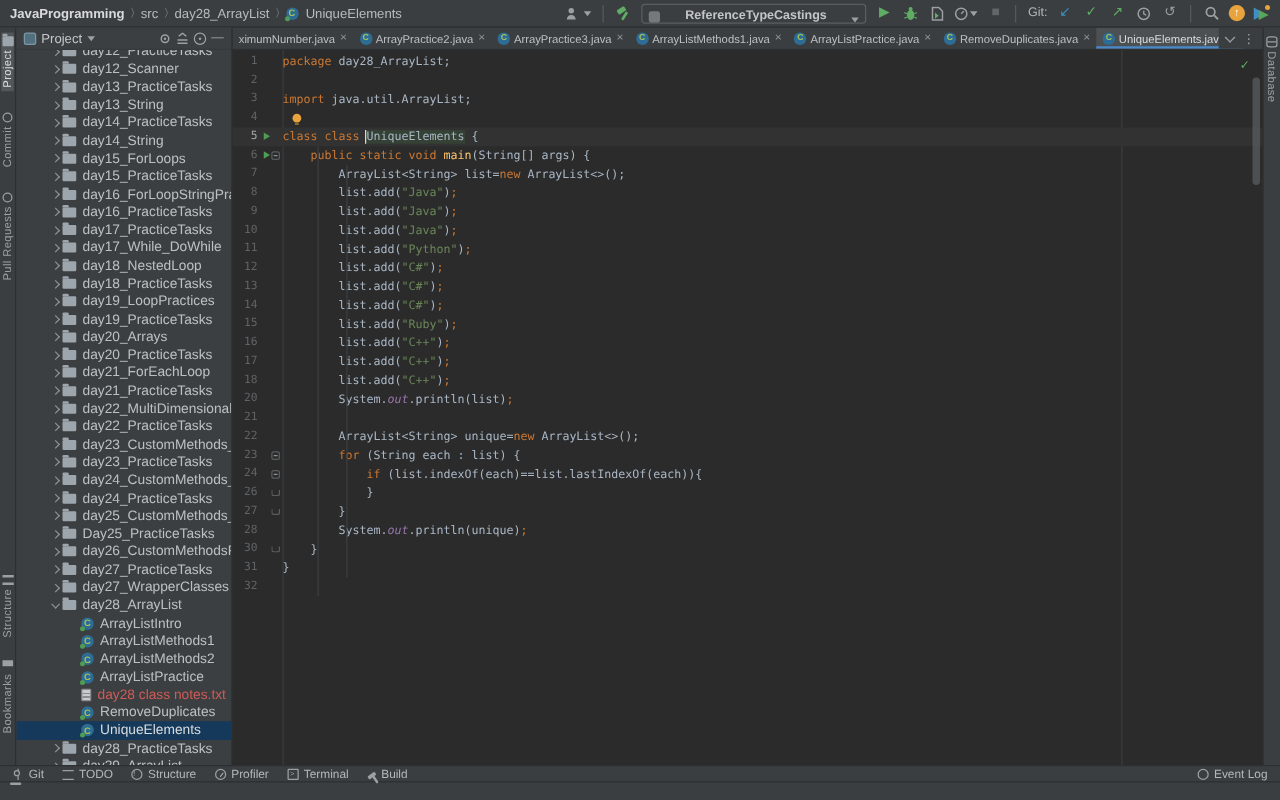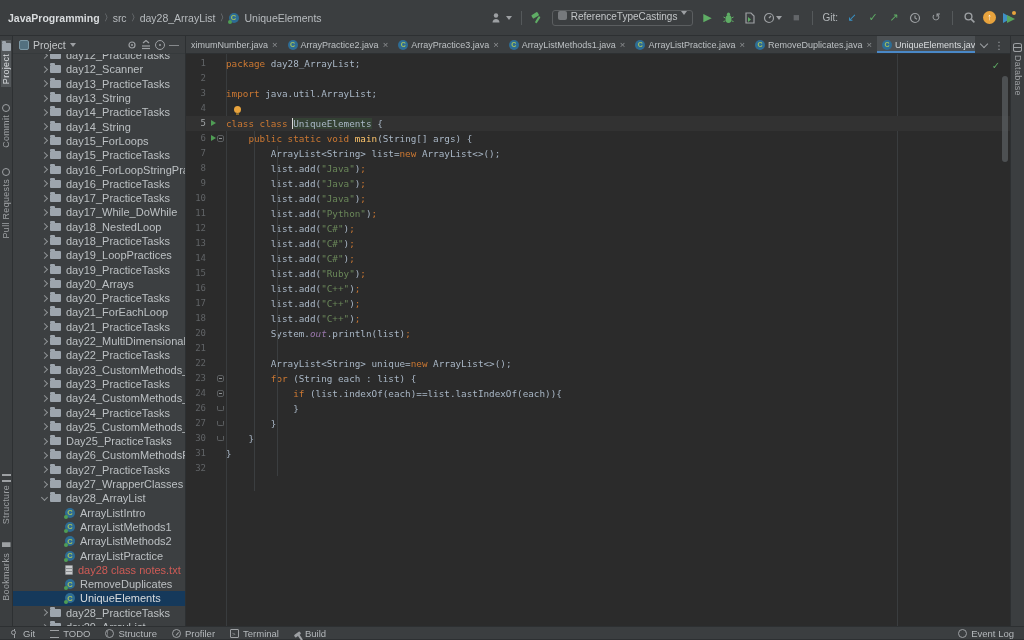--- a/index.html
+++ b/index.html
@@ -1,27 +1,27 @@
 <!DOCTYPE html>
 <html><head>
 <meta charset="utf-8">
 <style>
   *{box-sizing:border-box;margin:0;padding:0;}
   html,body{width:1024px;height:640px;overflow:hidden;}
   body{background:#2b2b2b;font-family:"Liberation Sans",sans-serif;color:#bcc0c3;}
   
-  .titlebar{height:36px;background:#3b3e40;border-bottom:1px solid #2d3032;display:flex;align-items:center;padding:0 8px;font-size:10.5px;}
+  .titlebar{height:22px;background:#3b3e40;border-bottom:1px solid #2d3032;display:flex;align-items:center;padding:0 8px;font-size:10.5px;}
   .crumbs{display:flex;align-items:center;gap:5px;white-space:nowrap;}
   .crumb{color:#b8bcbf;}
   .crumb.first{font-weight:bold;color:#d8dbdd;}
   .crumb-sep{color:#707477;font-size:9px;}
   .tb-right{margin-left:auto;display:flex;align-items:center;gap:7px;}
   .tb-ic{display:inline-flex;align-items:center;justify-content:center;height:16px;min-width:14px;}
   .tb-div{width:1px;height:14px;background:#55595b;margin:0 2px;}
-  .combo{display:flex;align-items:flex-start;gap:4px;border:1px solid #5b5e60;border-radius:3px;height:16px;padding:0 5px;font-size:10px;color:#c3c6c8;background:#3b3e40;}
+  .combo{display:flex;align-items:flex-end;gap:20px;border:1px solid #5b5e60;border-radius:3px;height:16px;padding:0 5px;font-size:10px;color:#c3c6c8;background:#3b3e40;font-weight:bold;}
   .combo .cfg-ic{width:9px;height:9px;background:#8b8e90;border-radius:2px;display:inline-block;opacity:.75;}
   .carrow{width:0;height:0;border-left:3.5px solid transparent;border-right:3.5px solid transparent;border-top:4px solid #9da0a3;display:inline-block;}
   .g-green{color:#5fad65;}.g-blue{color:#3892c6;}.g-gray{color:#9da0a3;}.g-dis{color:#636669;}
   .uparrow-badge{width:13px;height:13px;border-radius:50%;background:#e8a33d;color:#fff;font-size:9px;line-height:13px;text-align:center;font-weight:bold;}
   .paint{width:13px;height:13px;position:relative;}
   .paint i{position:absolute;display:block;}
   .paint .p1{left:0;top:2px;width:0;height:0;border-top:5px solid transparent;border-bottom:5px solid transparent;border-left:9px solid #3f8fc4;}
   .paint .p2{left:4px;top:4px;width:0;height:0;border-top:4px solid transparent;border-bottom:4px solid transparent;border-left:8px solid #58a55c;}
   .paint .p3{right:0;top:0;width:4px;height:4px;border-radius:50%;background:#e8a33d;}
   .txtic{font-size:11px;line-height:1;}
@@ -847,20 +847,25 @@
           <span class="ct"><span class="tk-p">            }</span></span>
         </div>
         <div class="cl">
           <span class="ln">27</span>
           <span class="gut">
             <span class="gi-fend"></span>
           </span>
           <span class="ct"><span class="tk-p">        }</span></span>
         </div>
         <div class="cl">
+          <span class="ln">28</span>
+          <span class="gut"></span>
+          <span class="ct"><span class="tk-p">        System.</span><span class="tk-f">out</span><span class="tk-p">.println(unique)</span><span class="tk-x">;</span></span>
+        </div>
+        <div class="cl">
           <span class="ln">30</span>
           <span class="gut">
             <span class="gi-fend"></span>
           </span>
           <span class="ct"><span class="tk-p">    }</span></span>
         </div>
         <div class="cl">
           <span class="ln">31</span>
           <span class="gut"></span>
           <span class="ct"><span class="tk-p">}</span></span>

